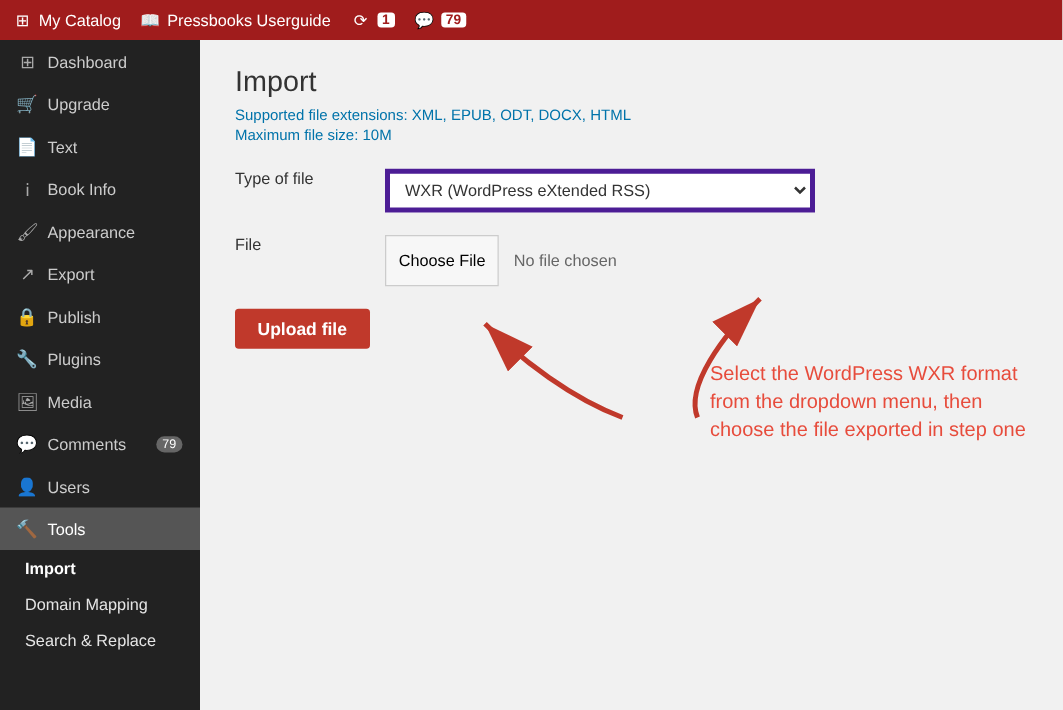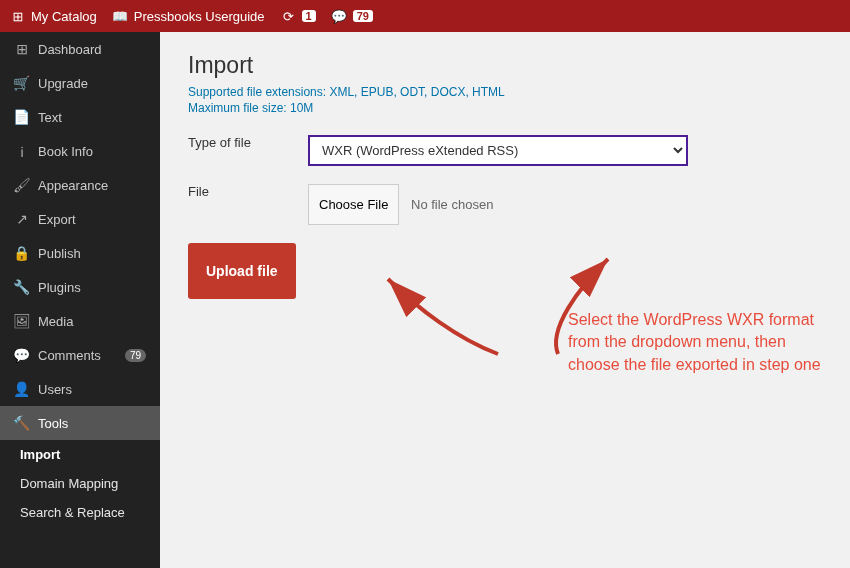--- a/index.html
+++ b/index.html
@@ -119,42 +119,42 @@
     }
     .form-label {
       width: 120px;
       font-size: 13px;
       color: #333;
       font-weight: normal;
     }
     .form-control select {
       padding: 5px 8px;
       font-size: 13px;
-      border: 2px solid #4c1d95;
+      border: 4px solid #4c1d95;
       background: #fff;
-      width: 380px;
+      width: 344px;
       color: #333;
     }
     .choose-file-btn {
       background: #f7f7f7;
       border: 1px solid #ccc;
       padding: 12px 10px;
       font-size: 13px;
       cursor: pointer;
       margin-right: 8px;
     }
     .no-file-text {
       color: #666;
       font-size: 13px;
     }
     .upload-btn {
       background: #c0392b;
       color: #fff;
       border: none;
-      padding: 20px 18px;
+      padding: 8px 18px;
       font-size: 14px;
       cursor: pointer;
       border-radius: 3px;
       font-weight: bold;
     }
     .annotation-text {
       color: #e74c3c;
       font-size: 16px;
       font-weight: normal;
       max-width: 340px;

